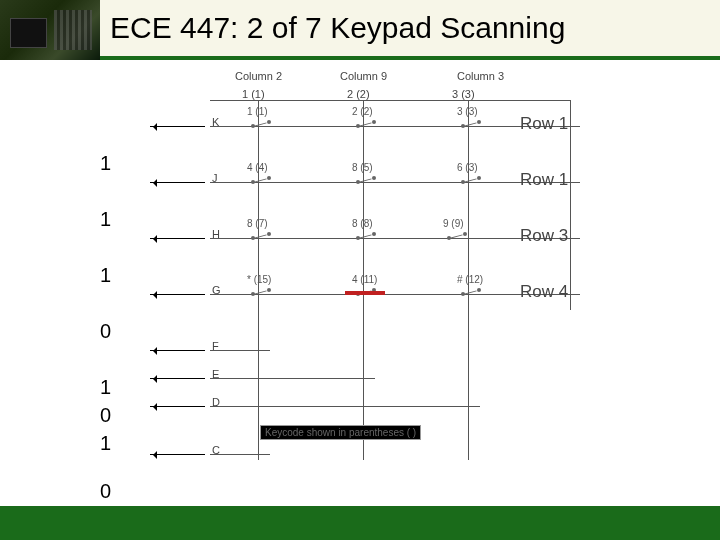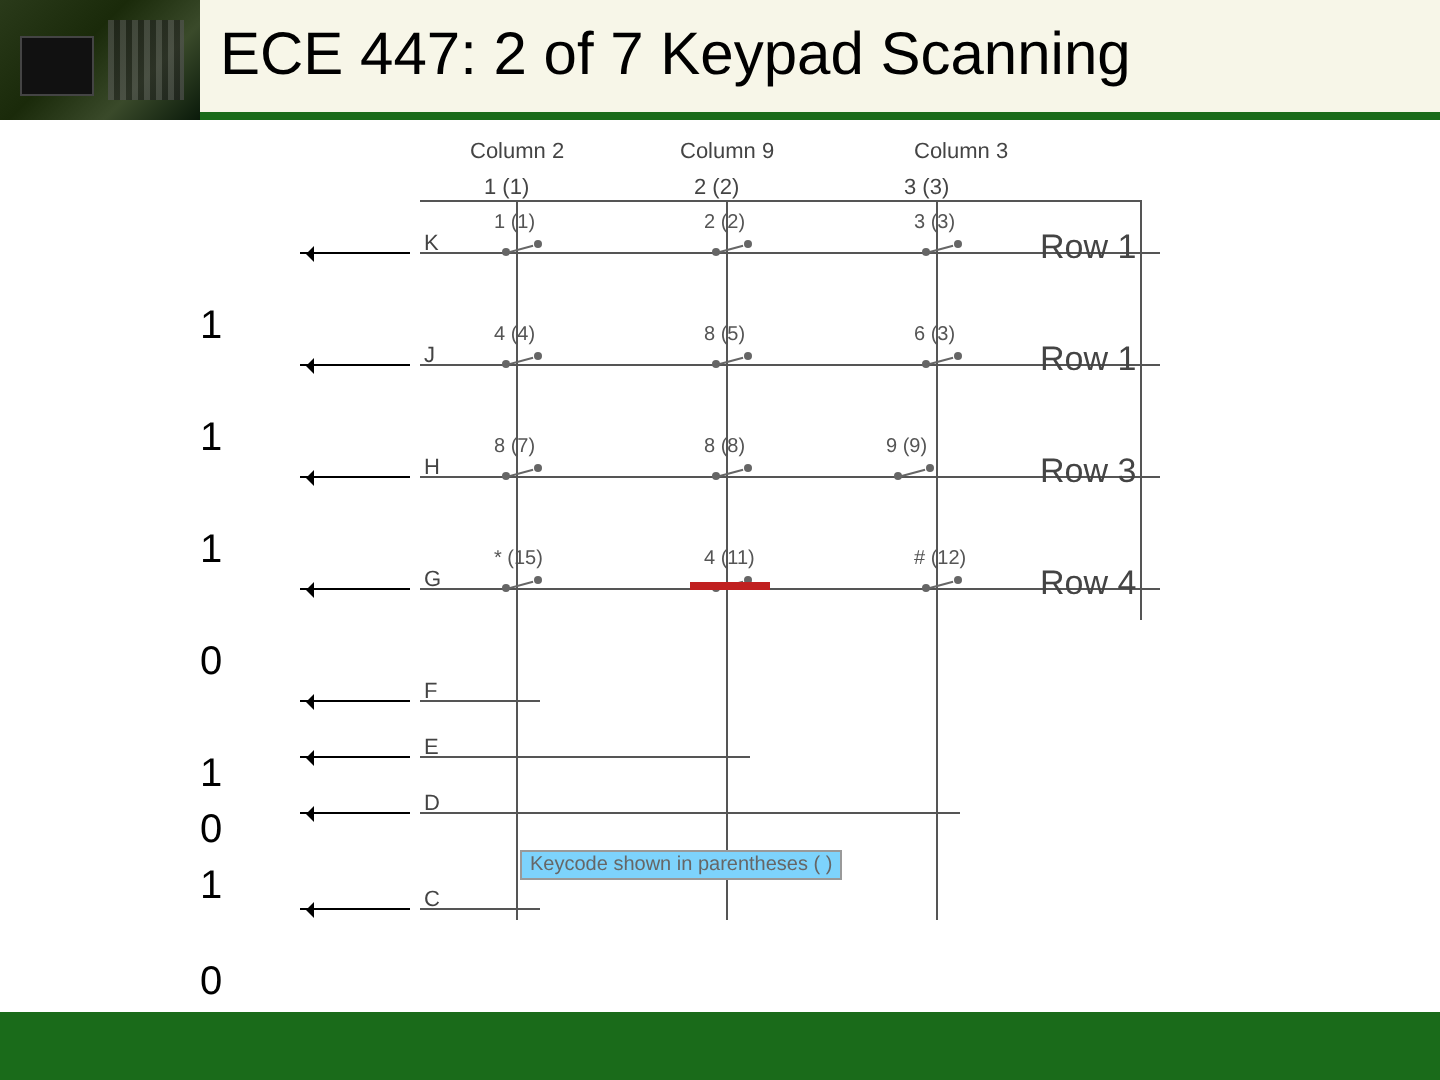--- a/index.html
+++ b/index.html
@@ -107,21 +107,21 @@
     left: 0; bottom: 0;
     width: 720px; height: 34px;
     background: #1a6b1a;
   }
   .note-box {
     position: absolute;
     font-size: 10px;
     color: #666;
     border: 1px solid #999;
     padding: 1px 4px;
-    background: #7dd3fc;
+    background: #000000;
   }
 </style>
 </head>
 <body>
 
 <div class="header">
   <div class="chip-img"></div>
   <div class="title">ECE 447: 2 of 7 Keypad Scanning</div>
 </div>
 

